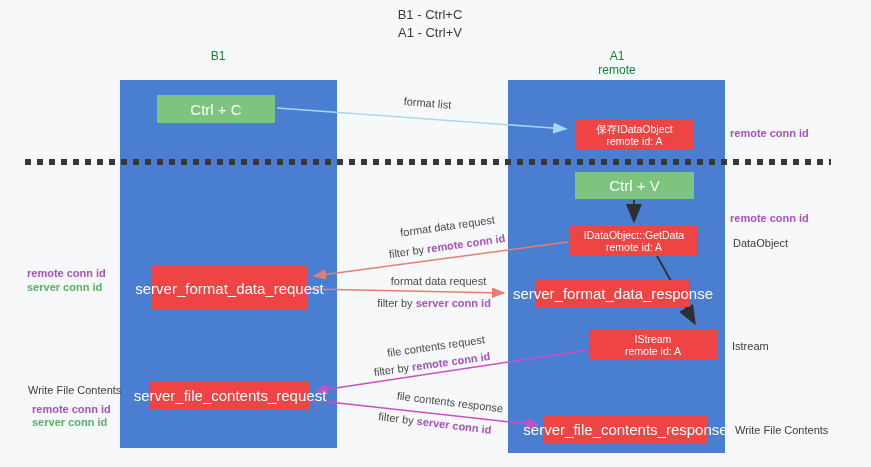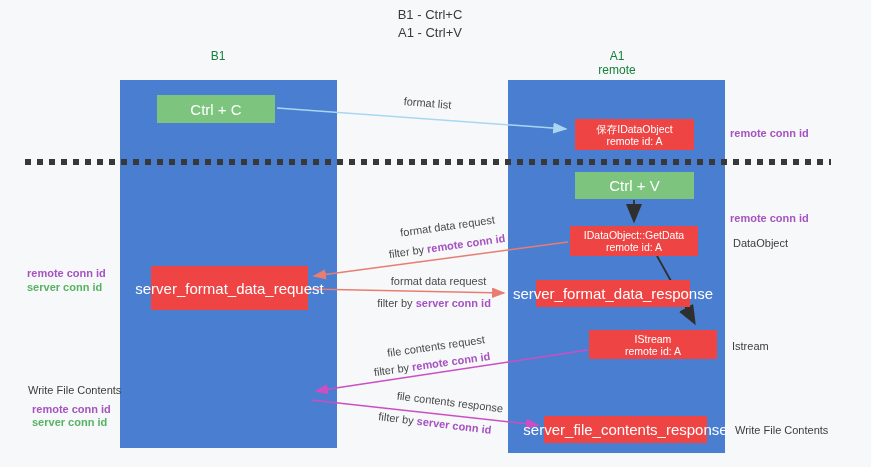--- a/index.html
+++ b/index.html
@@ -109,20 +109,23 @@
 
   <div class="abs node orange" style="left:511px;top:280px;width:154px;height:27px;margin-left:25px;">
     <span class="l1">server_format_data_response</span>
   </div>
 
   <div class="abs node orange" style="left:589px;top:330px;width:128px;height:29px;">
     <span class="l2">IStream</span>
     <span class="l2">remote id: A</span>
   </div>
 
+  <div class="abs node orange" style="left:150px;top:381px;width:160px;height:29px;">
+    <span class="l1">server_file_contents_request</span>
+  </div>
 
   <div class="abs node orange" style="left:544px;top:416px;width:163px;height:27px;">
     <span class="l1">server_file_contents_response</span>
   </div>
 
   <div class="abs edge-label" style="left:385px;top:97px;width:85px;transform:rotate(4.5deg);">format list</div>
 
   <div class="abs edge-label" style="left:395px;top:220px;width:105px;transform:rotate(-8deg);">format data request</div>
   <div class="abs edge-label" style="left:383px;top:240px;width:128px;transform:rotate(-8deg);">
     <span>filter by</span>

